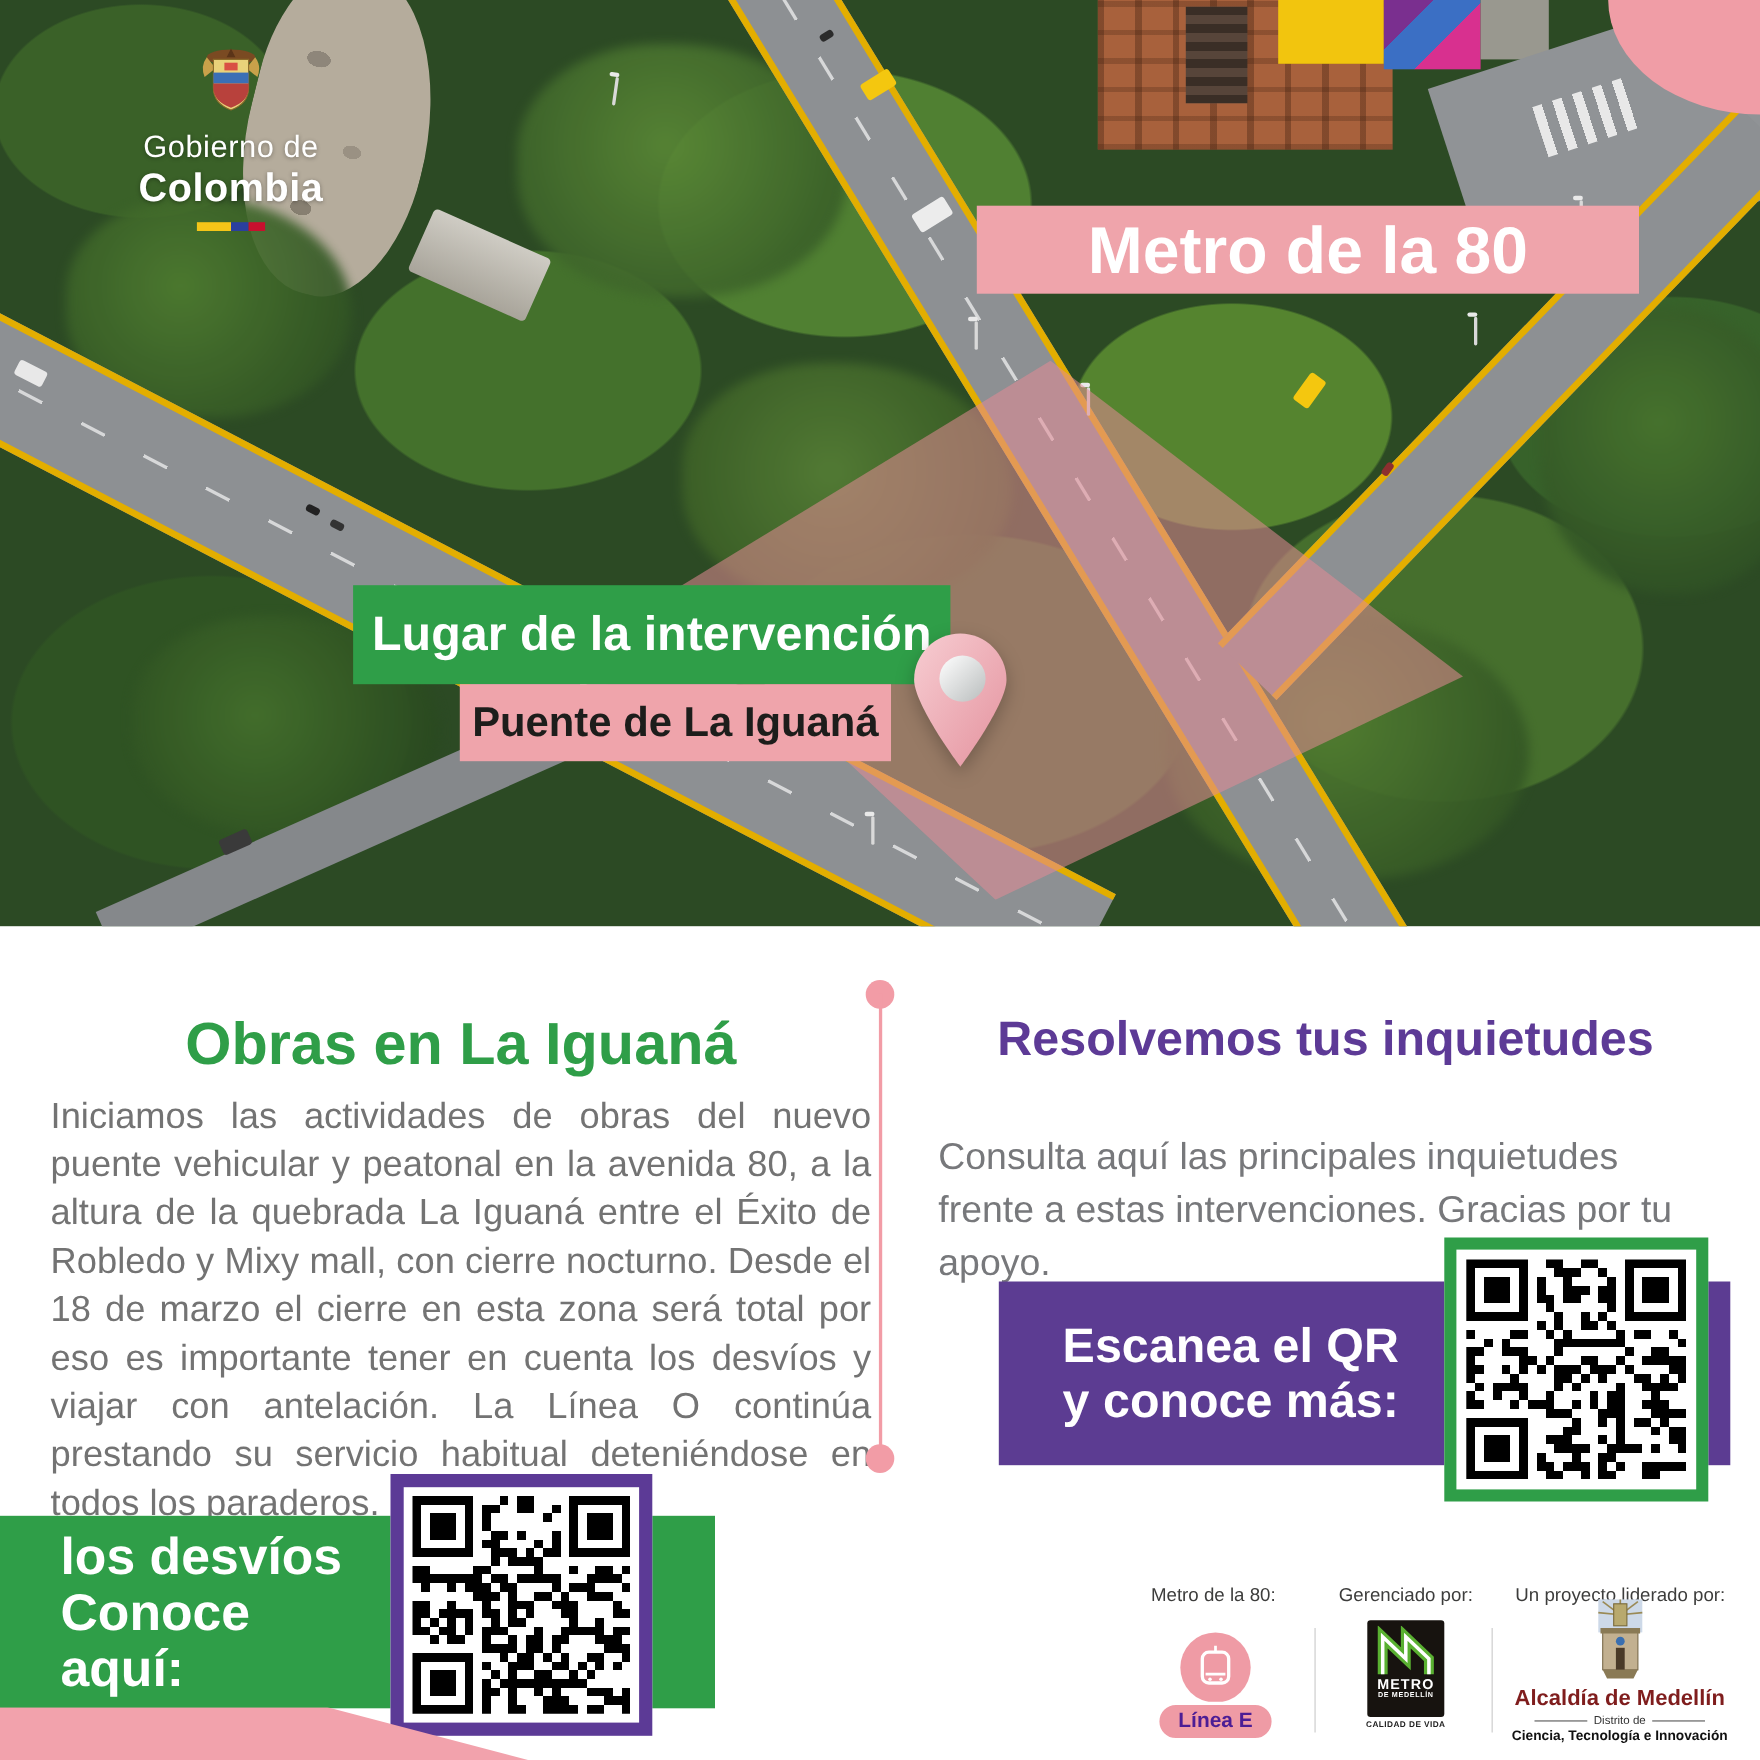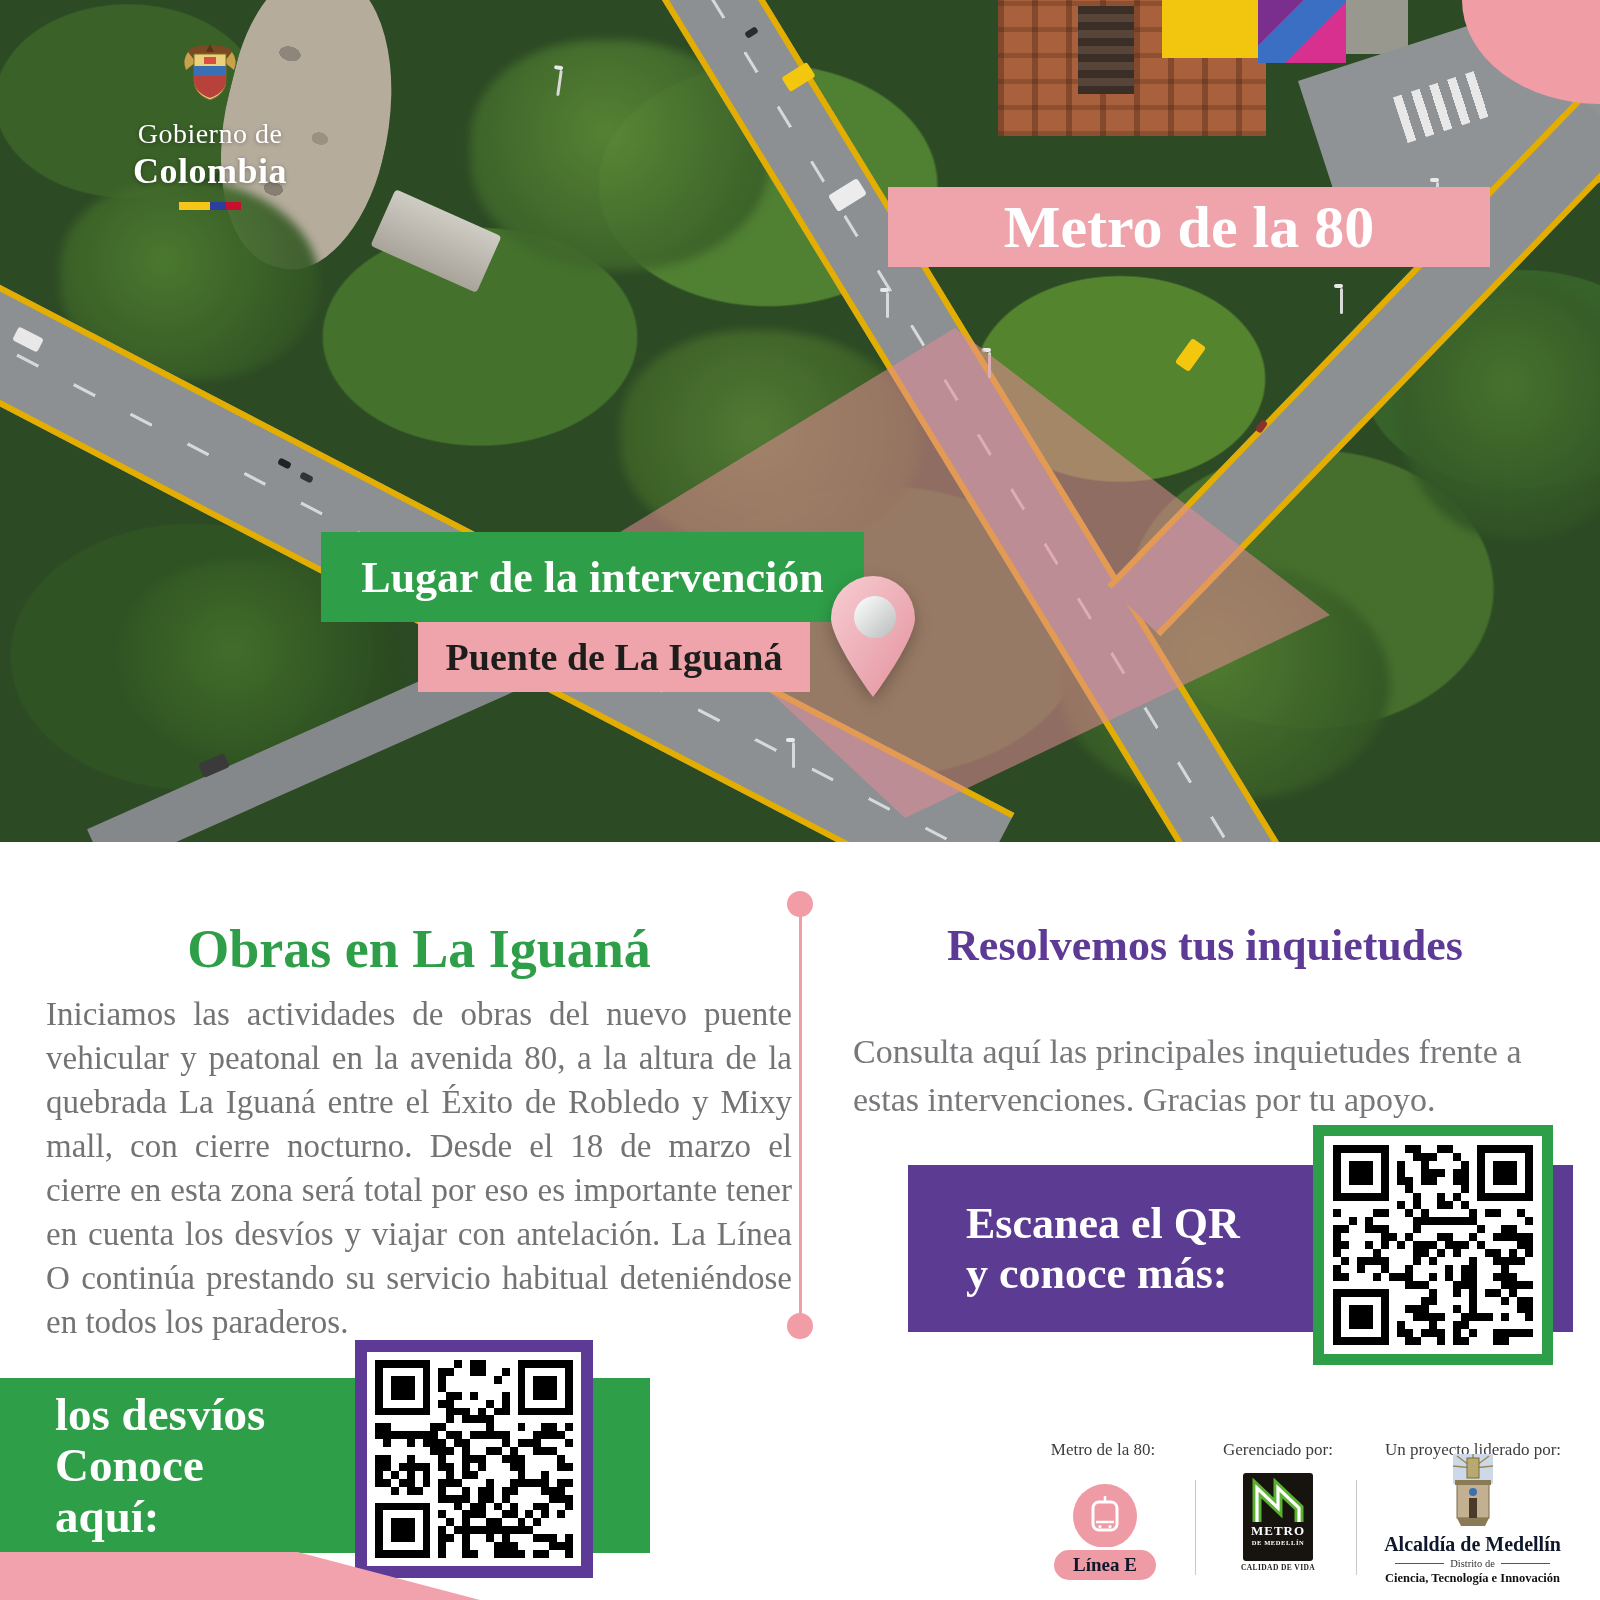--- a/index.html
+++ b/index.html
@@ -1,17 +1,17 @@
 <!DOCTYPE html>
 <html><head>
 <meta charset="utf-8">
 <style>
   html,body{margin:0;padding:0;background:#fff;}
   .flyer{position:relative;width:1600px;height:1600px;overflow:hidden;background:#fff;
-         font-family:Liberation Serif, serif;}
+         font-family:Liberation Sans, sans-serif;}
 
   
   .photo{position:absolute;left:0;top:0;width:1600px;height:842px;overflow:hidden;
     background:
       radial-gradient(220px 160px at 8% 12%, #3a6128 0 60%, transparent 61%),
       radial-gradient(260px 180px at 30% 40%, #44712c 0 60%, transparent 61%),
       radial-gradient(300px 220px at 12% 78%, #2f5323 0 60%, transparent 61%),
       radial-gradient(280px 200px at 48% 22%, #508032 0 60%, transparent 61%),
       radial-gradient(340px 240px at 55% 75%, #3b672a 0 60%, transparent 61%),
       radial-gradient(300px 230px at 82% 70%, #466f2d 0 60%, transparent 61%),
@@ -113,29 +113,29 @@
     display:flex;flex-direction:column;justify-content:center;padding-left:55px;box-sizing:border-box;
     color:#fff;font-size:47px;font-weight:700;line-height:51px;}
 
   
   .f-label{position:absolute;top:1440px;font-size:17px;color:#3d3d3c;text-align:center;}
   .f-div{position:absolute;top:1480px;width:1px;height:95px;background:#c9c9c9;}
   .linea-circle{position:absolute;left:1073px;top:1484px;width:64px;height:64px;border-radius:50%;
     background:#ef9ba5;display:flex;align-items:center;justify-content:center;}
   .linea-pill{position:absolute;left:1051px;top:1547px;width:108px;height:36px;border-radius:18px;
     background:#ef9ba5;border:3px solid #fff;box-sizing:border-box;display:flex;align-items:center;
-    justify-content:center;color:#0f172a;font-size:19px;font-weight:700;}
+    justify-content:center;color:#4c1d95;font-size:19px;font-weight:700;}
   .metro-box{position:absolute;left:1243px;top:1473px;width:70px;height:88px;background:#17130f;
     border-radius:3px;text-align:center;}
   .metro-box .mt1{color:#fff;font-size:13px;font-weight:700;letter-spacing:1px;margin-top:50px;}
   .metro-box .mt2{color:#fff;font-size:6.5px;font-weight:700;letter-spacing:.6px;}
   .metro-cv{position:absolute;left:1238px;top:1563px;width:80px;text-align:center;
     font-size:7.5px;font-weight:700;color:#222;letter-spacing:.4px;}
   .alc-name{position:absolute;left:1370px;top:1533px;width:205px;text-align:center;
-    font-size:20px;font-weight:700;color:#0f172a;}
+    font-size:20px;font-weight:700;color:#7f1d1d;}
   .alc-dist{position:absolute;left:1395px;top:1558px;width:155px;display:flex;align-items:center;
     gap:6px;font-size:10.5px;color:#333;}
   .alc-dist .rule{flex:1;height:1px;background:#555;}
   .alc-sci{position:absolute;left:1355px;top:1571px;width:235px;text-align:center;
     font-size:12.5px;font-weight:700;color:#111;}
 </style>
 </head>
 <body>
 
 <div class="flyer">

